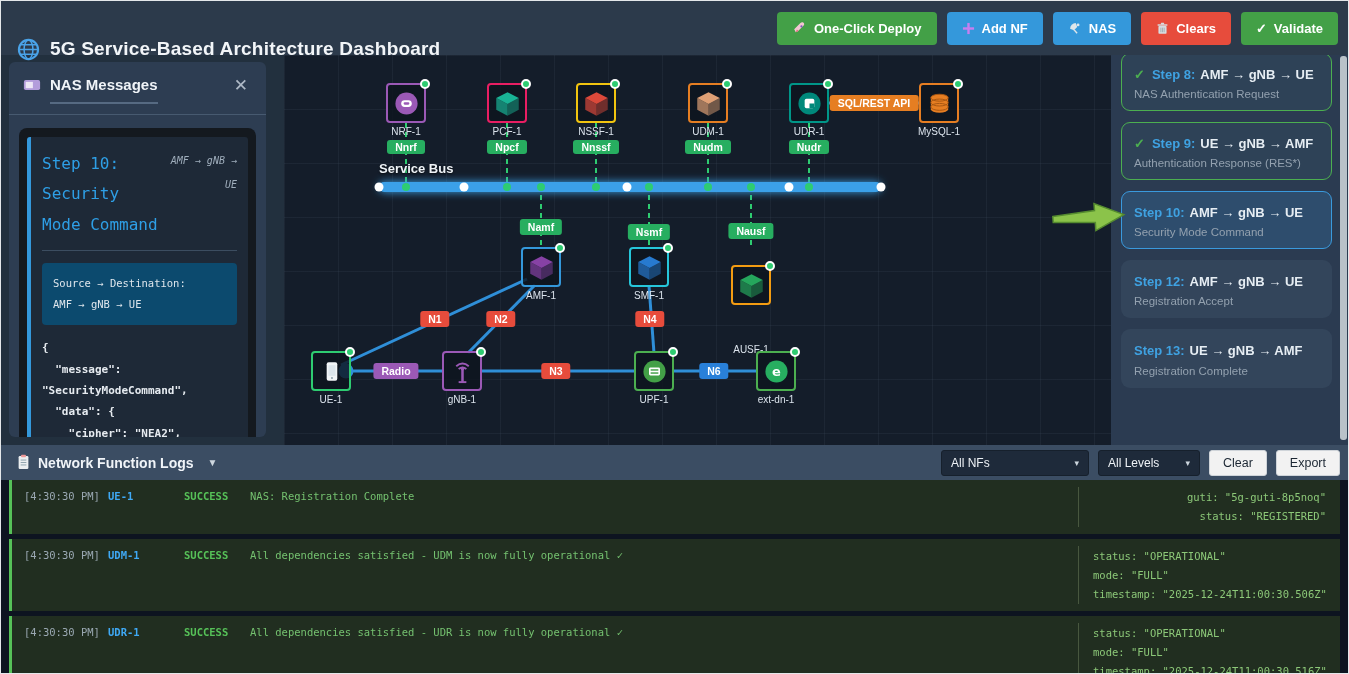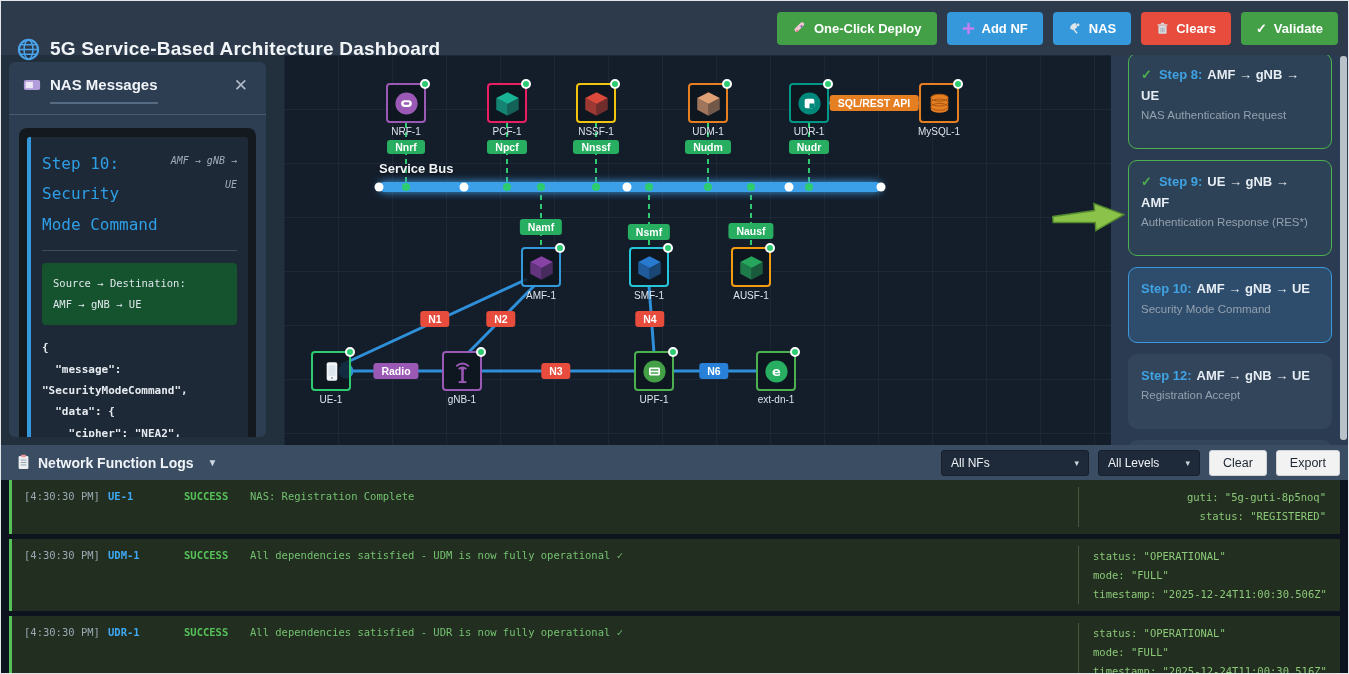--- a/index.html
+++ b/index.html
@@ -33,21 +33,21 @@
   .chat-ic { padding-bottom:9px; display:inline-flex; }
   .nas-close { margin-left:auto; color:#aeb9c6; font-size:17px; cursor:pointer; padding:0 4px 9px 4px; }
   .nas-card { margin:13px 10px; background:#14191f; border-radius:8px; padding:9px 8px; }
   .nas-card-in { background:#1e2937; border-left:4px solid #3498db; border-radius:3px;
                  padding:12px 11px; font-family:"DejaVu Sans Mono", monospace; }
   .nas-card-top { display:flex; }
   .msg-title { color:#2e9fe6; font-weight:normal; font-size:16px; line-height:1.9; width:64%; }
   .msg-route { color:#9fadbb; font-style:italic; font-size:10px; line-height:2.4; width:36%;
                text-align:right; }
   .nas-div { border-top:1px solid #3c4d60; margin:10px 0 12px 0; }
-  .src-box { background:#14532d; border-radius:4px; padding:10px 11px; color:#dfe6ec;
+  .src-box { background:#0c4a6e; border-radius:4px; padding:10px 11px; color:#dfe6ec;
              font-size:10.5px; line-height:2.0; margin-bottom:12px; }
   .nas-json { color:#e6ebf0; font-size:11px; line-height:1.95; font-weight:bold;
               font-family:"DejaVu Sans Mono", monospace; white-space:pre; }
 
   
   .canvas { position:absolute; left:283px; top:0; width:827px; height:390px;
             background:#141d2a;
             background-image:
               linear-gradient(rgba(140,165,190,0.07) 1px, transparent 1px),
               linear-gradient(90deg, rgba(140,165,190,0.07) 1px, transparent 1px);
@@ -65,22 +65,22 @@
           background:#2ecc71; border:2.5px solid #fff; border-radius:50%; }
   .nlabel { margin-top:3px; color:#dbe3ec; font-size:10px; }
   .nbadge { margin-top:3px; background:#27ae60; color:#fff; font-weight:bold; font-size:10.5px;
             padding:1px 8px; border-radius:3px; }
   .lbadge { position:absolute; transform:translate(-50%,-50%); color:#fff; font-weight:bold;
             font-size:10.5px; padding:2px 8px; border-radius:3px; z-index:6; white-space:nowrap; }
 
   
   .steps { position:absolute; left:1110px; top:0; width:239px; height:390px;
            background:#2b3b51; padding:4px 18px 0 10px; overflow:hidden; }
-  .step-card { border-radius:9px; padding:9px 12px 27px 12px; margin-bottom:11px; background:#33455b;
-               border:1px solid transparent; cursor:pointer;margin-left:7px; }
+  .step-card { border-radius:9px; padding:9px 12px 10px 12px; margin-bottom:11px; background:#33455b;
+               border:1px solid transparent; cursor:pointer; }
   .step-card:first-child { margin-top:-6px; }
   .step-card.done { background:#2e4257; border-color:#4caf50; }
   .step-card.active { background:#2e4d6d; border-color:#3a9add; }
   .chk { color:#4caf50; font-weight:bold; margin-right:7px; font-size:13px; }
   .snum { color:#3fa2e2; font-weight:bold; font-size:13px; margin-right:5px; }
   .srt { color:#e6edf3; font-weight:bold; font-size:13px; }
   .step-top { line-height:1.32; }
   .sdesc { color:#93a1af; font-size:11.5px; margin-top:4px; }
   .steps-sb { position:absolute; right:3px; top:1px; width:7px; height:384px;
               background:#b9c2c9; border-radius:3px; }
@@ -361,21 +361,21 @@
             <div class="nbox" style="border-color:#26c6da">
               <svg viewBox="0 0 30 30">
                 <polygon points="15,2.5 27.5,9 15,15.5 2.5,9" fill="#2980d9" opacity="0.95"></polygon>
                 <polygon points="2.5,9 15,15.5 15,28.5 2.5,22" fill="#2980d9" opacity="0.66"></polygon>
                 <polygon points="27.5,9 15,15.5 15,28.5 27.5,22" fill="#2980d9" opacity="0.45"></polygon>
               </svg>
               <span class="sdot"></span>
             </div>
             <div class="nlabel">SMF-1</div>
           </div>
-          <div class="node" style="left: 467px; top: 192px;">
+          <div class="node" style="left: 467px; top: 210px; gap: 36px;">
             <div class="nbox" style="border-color:#f39c12">
               <svg viewBox="0 0 30 30">
                 <polygon points="15,2.5 27.5,9 15,15.5 2.5,9" fill="#27ae60" opacity="0.95"></polygon>
                 <polygon points="2.5,9 15,15.5 15,28.5 2.5,22" fill="#27ae60" opacity="0.66"></polygon>
                 <polygon points="27.5,9 15,15.5 15,28.5 27.5,22" fill="#27ae60" opacity="0.45"></polygon>
               </svg>
               <span class="sdot"></span>
             </div>
             <div class="nlabel">AUSF-1</div>
           </div>

